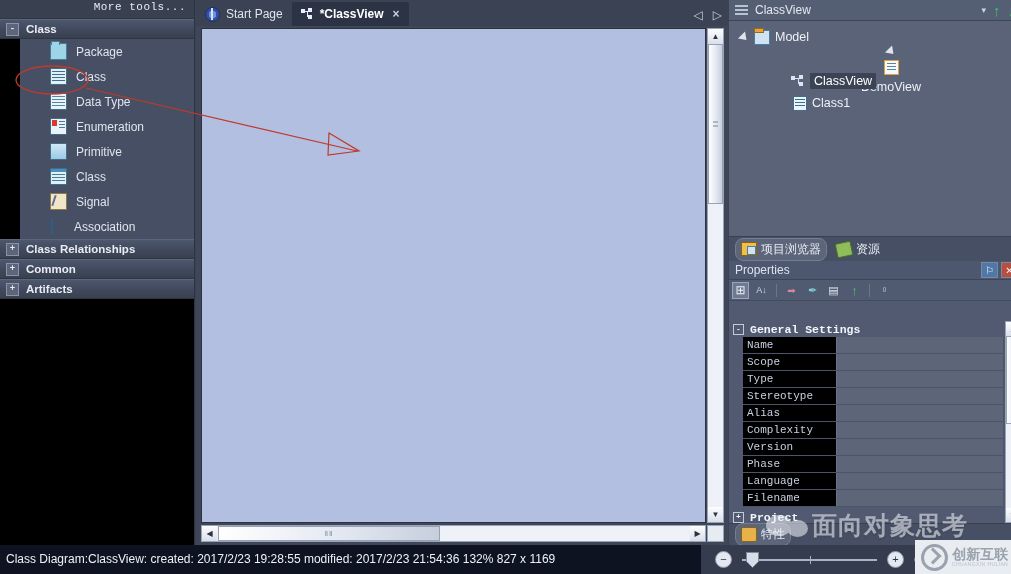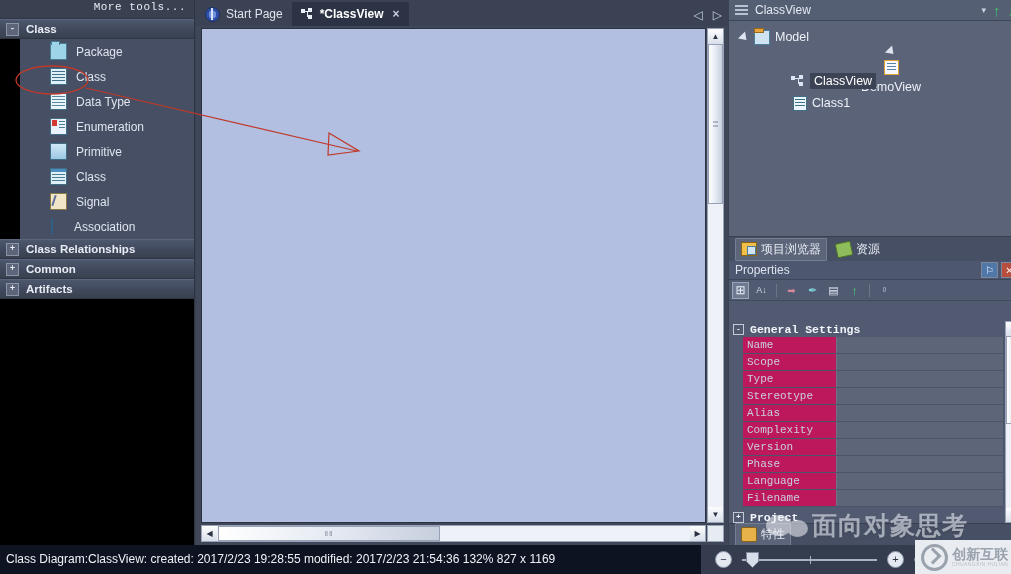--- a/index.html
+++ b/index.html
@@ -139,21 +139,21 @@
   .ic-demoview{width:13px;height:13px;background:#f6f8fc;border:1.5px solid #e0a139;flex:none;position:relative;}
   .ic-demoview:after{content:"";position:absolute;left:2px;top:2px;right:2px;height:1px;background:#5b82a4;box-shadow:0 3px 0 #5b82a4,0 6px 0 #5b82a4;}
   .ic-cv{width:14px;height:12px;position:relative;flex:none;}
   .ic-cv i{position:absolute;background:#dbe4f3;display:block;}
   .ic-class1{width:12px;height:13px;background:#e9f4fb;border:1px solid #3f6e86;flex:none;position:relative;}
   .ic-class1:after{content:"";position:absolute;left:1px;right:1px;top:2px;height:1px;background:#3f6e86;box-shadow:0 3px 0 #3f6e86,0 6px 0 #3f6e86;}
 
   .rp-tabs{position:absolute;left:0;top:236px;right:0;height:25px;background:#464f63;display:flex;align-items:center;
     padding-left:6px;gap:3px;border-top:1px solid #39404f;box-sizing:border-box;}
   .rp-tab{display:flex;align-items:center;gap:4px;color:#e7ebf3;font-size:12px;padding:3px 6px;}
-  .rp-tab.active{background:#5c6579;border:1px solid #737d93;border-radius:1px;padding:2px 5px;}
+  .rp-tab.active{background:#5c6579;border:1px solid #737d93;border-radius:8px;padding:2px 5px;}
   .ic-folder{width:14px;height:12px;background:#f0c04a;border:1px solid #8a6414;position:relative;flex:none;}
   .ic-folder:after{content:"";position:absolute;right:0px;bottom:0px;width:7px;height:7px;background:#cfe3f2;border:1px solid #4d7d9c;}
   .ic-res{width:14px;height:13px;flex:none;position:relative;background:#8fbd5c;border-radius:2px;
     transform:rotate(-12deg);border:1px solid #4c6f2c;}
 
   .props{position:absolute;left:0;top:261px;right:0;bottom:0;background:#515a70;}
   .props-title{height:19px;display:flex;align-items:center;justify-content:space-between;
     padding:0 3px 0 6px;color:#dce2ed;font-size:12px;background:#4d out;background:#4e5770;
     border-bottom:1px solid #3d out;border-bottom:1px solid #3d4559;box-sizing:border-box;}
   .pt-btns{display:flex;gap:3px;}
@@ -171,21 +171,21 @@
   .grid-scroll{position:absolute;left:0;top:0;right:17px;bottom:0;}
   .cat{
     height:16px;display:flex;align-items:center;gap:6px;padding-left:4px;
     color:#f2f5fa;font-weight:bold;font-size:11.5px;
     font-family:"Liberation Mono","DejaVu Sans Mono",monospace;
     background:#515a70;
   }
   .cat-box{width:9px;height:9px;border:1px solid #c3cad8;background:#515a70;color:#eef2f8;font-size:8px;line-height:7px;
     text-align:center;flex:none;font-family:"Liberation Mono",monospace;}
   .prow{height:16px;display:flex;margin-left:14px;border-bottom:1px solid #47506590;}
-  .pname{width:94px;background:#be185d;color:#c8d0e0;font-size:11px;padding-left:4px;line-height:16px;
+  .pname{width:94px;background:#000000;color:#c8d0e0;font-size:11px;padding-left:4px;line-height:16px;
     font-family:"Liberation Mono","DejaVu Sans Mono",monospace;box-sizing:border-box;border-right:1px solid #6a7token;
     border-right:1px solid #6d7someone;border-right:1px solid #6c7588;}
   .pval{flex:1;background:#5d6678;border-right:1px solid #4b melhor;border-right:1px solid #4b5468;}
   .grid-sb{position:absolute;right:0;top:0;bottom:0;width:16px;background:#eef1f7;border:1px solid #9aa4b8;box-sizing:border-box;}
 
   
   .status{position:absolute;left:0;bottom:0;width:1011px;height:29px;background:#0d1320;}
   .status-text{position:absolute;left:6px;top:7px;color:#eef2f8;font-size:12px;white-space:nowrap;text-align:center;}
   .status-right{position:absolute;right:0;top:0;height:29px;width:310px;
     background:#2d real;background:#343c4d;display:flex;align-items:center;gap:10px;padding-left:14px;box-sizing:border-box;}

